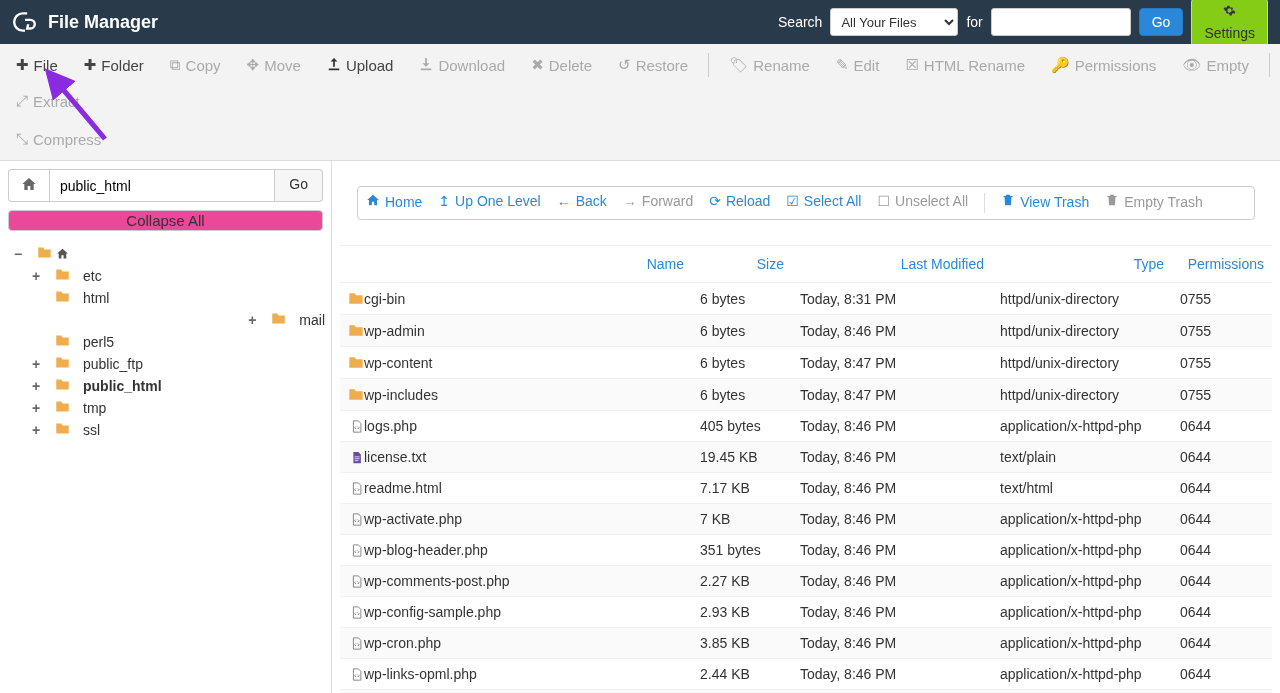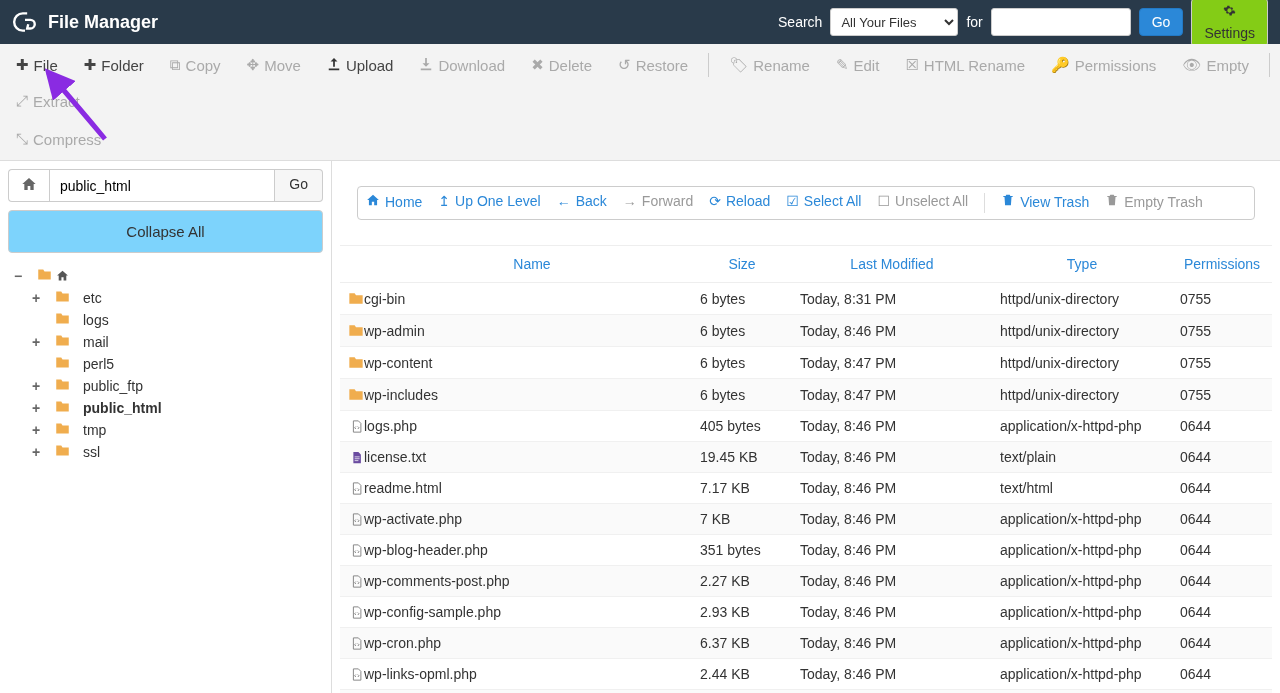--- a/index.html
+++ b/index.html
@@ -29,21 +29,21 @@
   .main { display: flex; height: calc(100% - 44px - 70px); }
   .sidebar { width: 332px; min-width: 332px; border-right: 1px solid #ddd; display: flex; flex-direction: column; }
   .content { flex: 1; display: flex; flex-direction: column; overflow: hidden; }
 
   
   .path-row { display: flex; align-items: stretch; padding: 8px 8px 4px 8px; gap: 0; }
   .path-home { border: 1px solid #ccc; border-right: 0; border-radius: 4px 0 0 4px; padding: 6px 12px; display: flex; align-items: center; background: #fff; cursor: pointer; }
   .path-input { flex: 1; border: 1px solid #ccc; padding: 6px 10px; font-size: 14px; }
   .path-go { border: 1px solid #ccc; border-left: 0; border-radius: 0 4px 4px 0; padding: 6px 14px; background: #f6f6f6; cursor: pointer; font-size: 14px; }
 
-  .collapse-row { margin: 4px 8px; border: 1px solid #ccc; border-radius: 4px; text-align: center; padding: 12px; font-size: 15px; cursor: pointer; background: #7dd3fc; }
+  .collapse-row { margin: 4px 8px; border: 1px solid #ccc; border-radius: 4px; text-align: center; padding: 1px; font-size: 15px; cursor: pointer; background: #ec4899; }
 
   
   .tree { padding: 8px 6px 8px 12px; font-size: 14px; overflow: auto; flex: 1; }
   .tree-node { display: flex; align-items: center; gap: 13px; padding: 2px 0; cursor: pointer; white-space: nowrap; }
   .tree-toggle { width: 12px; display: inline-block; text-align: center; font-weight: bold; color: #666; }
   .tree-toggle.minus::before { content: "−"; }
   .tree-toggle.plus::before { content: "+"; }
   .tree-toggle.none::before { content: ""; }
   .folder-ic { color: #f0ad4e; }
   .tree-label.bold { font-weight: bold; }
@@ -51,21 +51,21 @@
   
   .actionbar { border: 1px solid #ccc; border-radius: 4px; margin: 25px; display: flex; align-items: flex-start; padding: 6px 8px; gap: 16px; flex-wrap: nowrap; background: #fff; }
   .ab-item { display: inline-flex; align-items: center; gap: 5px; font-size: 14px; cursor: pointer; white-space: nowrap; }
   .ab-item.blue { color: #2b88d8; }
   .ab-item.gray { color: #999; cursor: default; }
   .ab-sep { width: 1px; height: 20px; background: #ddd; }
 
   
   .table-wrap { flex: 1; overflow-y: auto; margin: 0 8px 8px 8px; border-top: 1px solid #eee; }
   table { width: 100%; border-collapse: collapse; font-size: 14px; }
-  thead th { text-align: center; padding: 10px 8px; font-weight: normal; color: #2b88d8; cursor: pointer; position: sticky; top: 0; background: #fff; border-bottom: 1px solid #eee; }
+  thead th { text-align: right; padding: 10px 8px; font-weight: normal; color: #2b88d8; cursor: pointer; position: sticky; top: 0; background: #fff; border-bottom: 1px solid #eee; }
   tbody td { padding: 7px 8px; border-bottom: 1px solid #f0f0f0; }
   tbody tr:nth-child(even) { background: #fafafa; }
   .name-cell { display: flex; align-items: center; }
   .file-ic { width: 16px; display: inline-flex; justify-content: center; }
   .ic-folder { color: #f0ad4e; }
   .ic-code { color: #7d7d7d; }
   .ic-txt { color: #6a4ba0; }
 
   col.c-name { width: auto; }
   col.c-size { width: 100px; }
@@ -217,23 +217,23 @@
           <span class="folder-ic"><svg viewBox="0 0 24 24" width="15" height="15" fill="#f0ad4e">
               <path d="M10 4H2v16h20V7H12l-2-3z"></path>
             </svg></span>
           <span class="tree-label">etc</span>
         </div>
         <div class="tree-node" style="padding-left: 18px;">
           <span class="tree-toggle none"></span>
           <span class="folder-ic"><svg viewBox="0 0 24 24" width="15" height="15" fill="#f0ad4e">
               <path d="M10 4H2v16h20V7H12l-2-3z"></path>
             </svg></span>
-          <span class="tree-label">logs</span>
-        </div>
-        <div class="tree-node" style="padding-left: 18px;">
+          <span class="tree-label">html</span>
+        </div>
+        <div class="tree-node" style="padding-left: 18px; justify-content: flex-end;">
           <span class="tree-toggle plus"></span>
           <span class="folder-ic"><svg viewBox="0 0 24 24" width="15" height="15" fill="#f0ad4e">
               <path d="M10 4H2v16h20V7H12l-2-3z"></path>
             </svg></span>
           <span class="tree-label">mail</span>
         </div>
         <div class="tree-node" style="padding-left: 18px;">
           <span class="tree-toggle none"></span>
           <span class="folder-ic"><svg viewBox="0 0 24 24" width="15" height="15" fill="#f0ad4e">
               <path d="M10 4H2v16h20V7H12l-2-3z"></path>
@@ -525,21 +525,21 @@
                 <div class="name-cell">
                   <span class="file-ic ic-code">
                     <svg viewBox="0 0 24 24" width="15" height="15" fill="none" stroke="#888" stroke-width="1.6">
                       <path d="M7 3h8l4 4v14H7z"></path>
                       <path d="M11 12l-2 2 2 2M14 12l2 2-2 2" stroke="#888"></path>
                     </svg>
                   </span>
                   <span>wp-cron.php</span>
                 </div>
               </td>
-              <td>6.37 KB</td>
+              <td>3.85 KB</td>
               <td>Today, 8:46 PM</td>
               <td>application/x-httpd-php</td>
               <td>0644</td>
             </tr>
             <tr>
               <td>
                 <div class="name-cell">
                   <span class="file-ic ic-code">
                     <svg viewBox="0 0 24 24" width="15" height="15" fill="none" stroke="#888" stroke-width="1.6">
                       <path d="M7 3h8l4 4v14H7z"></path>

